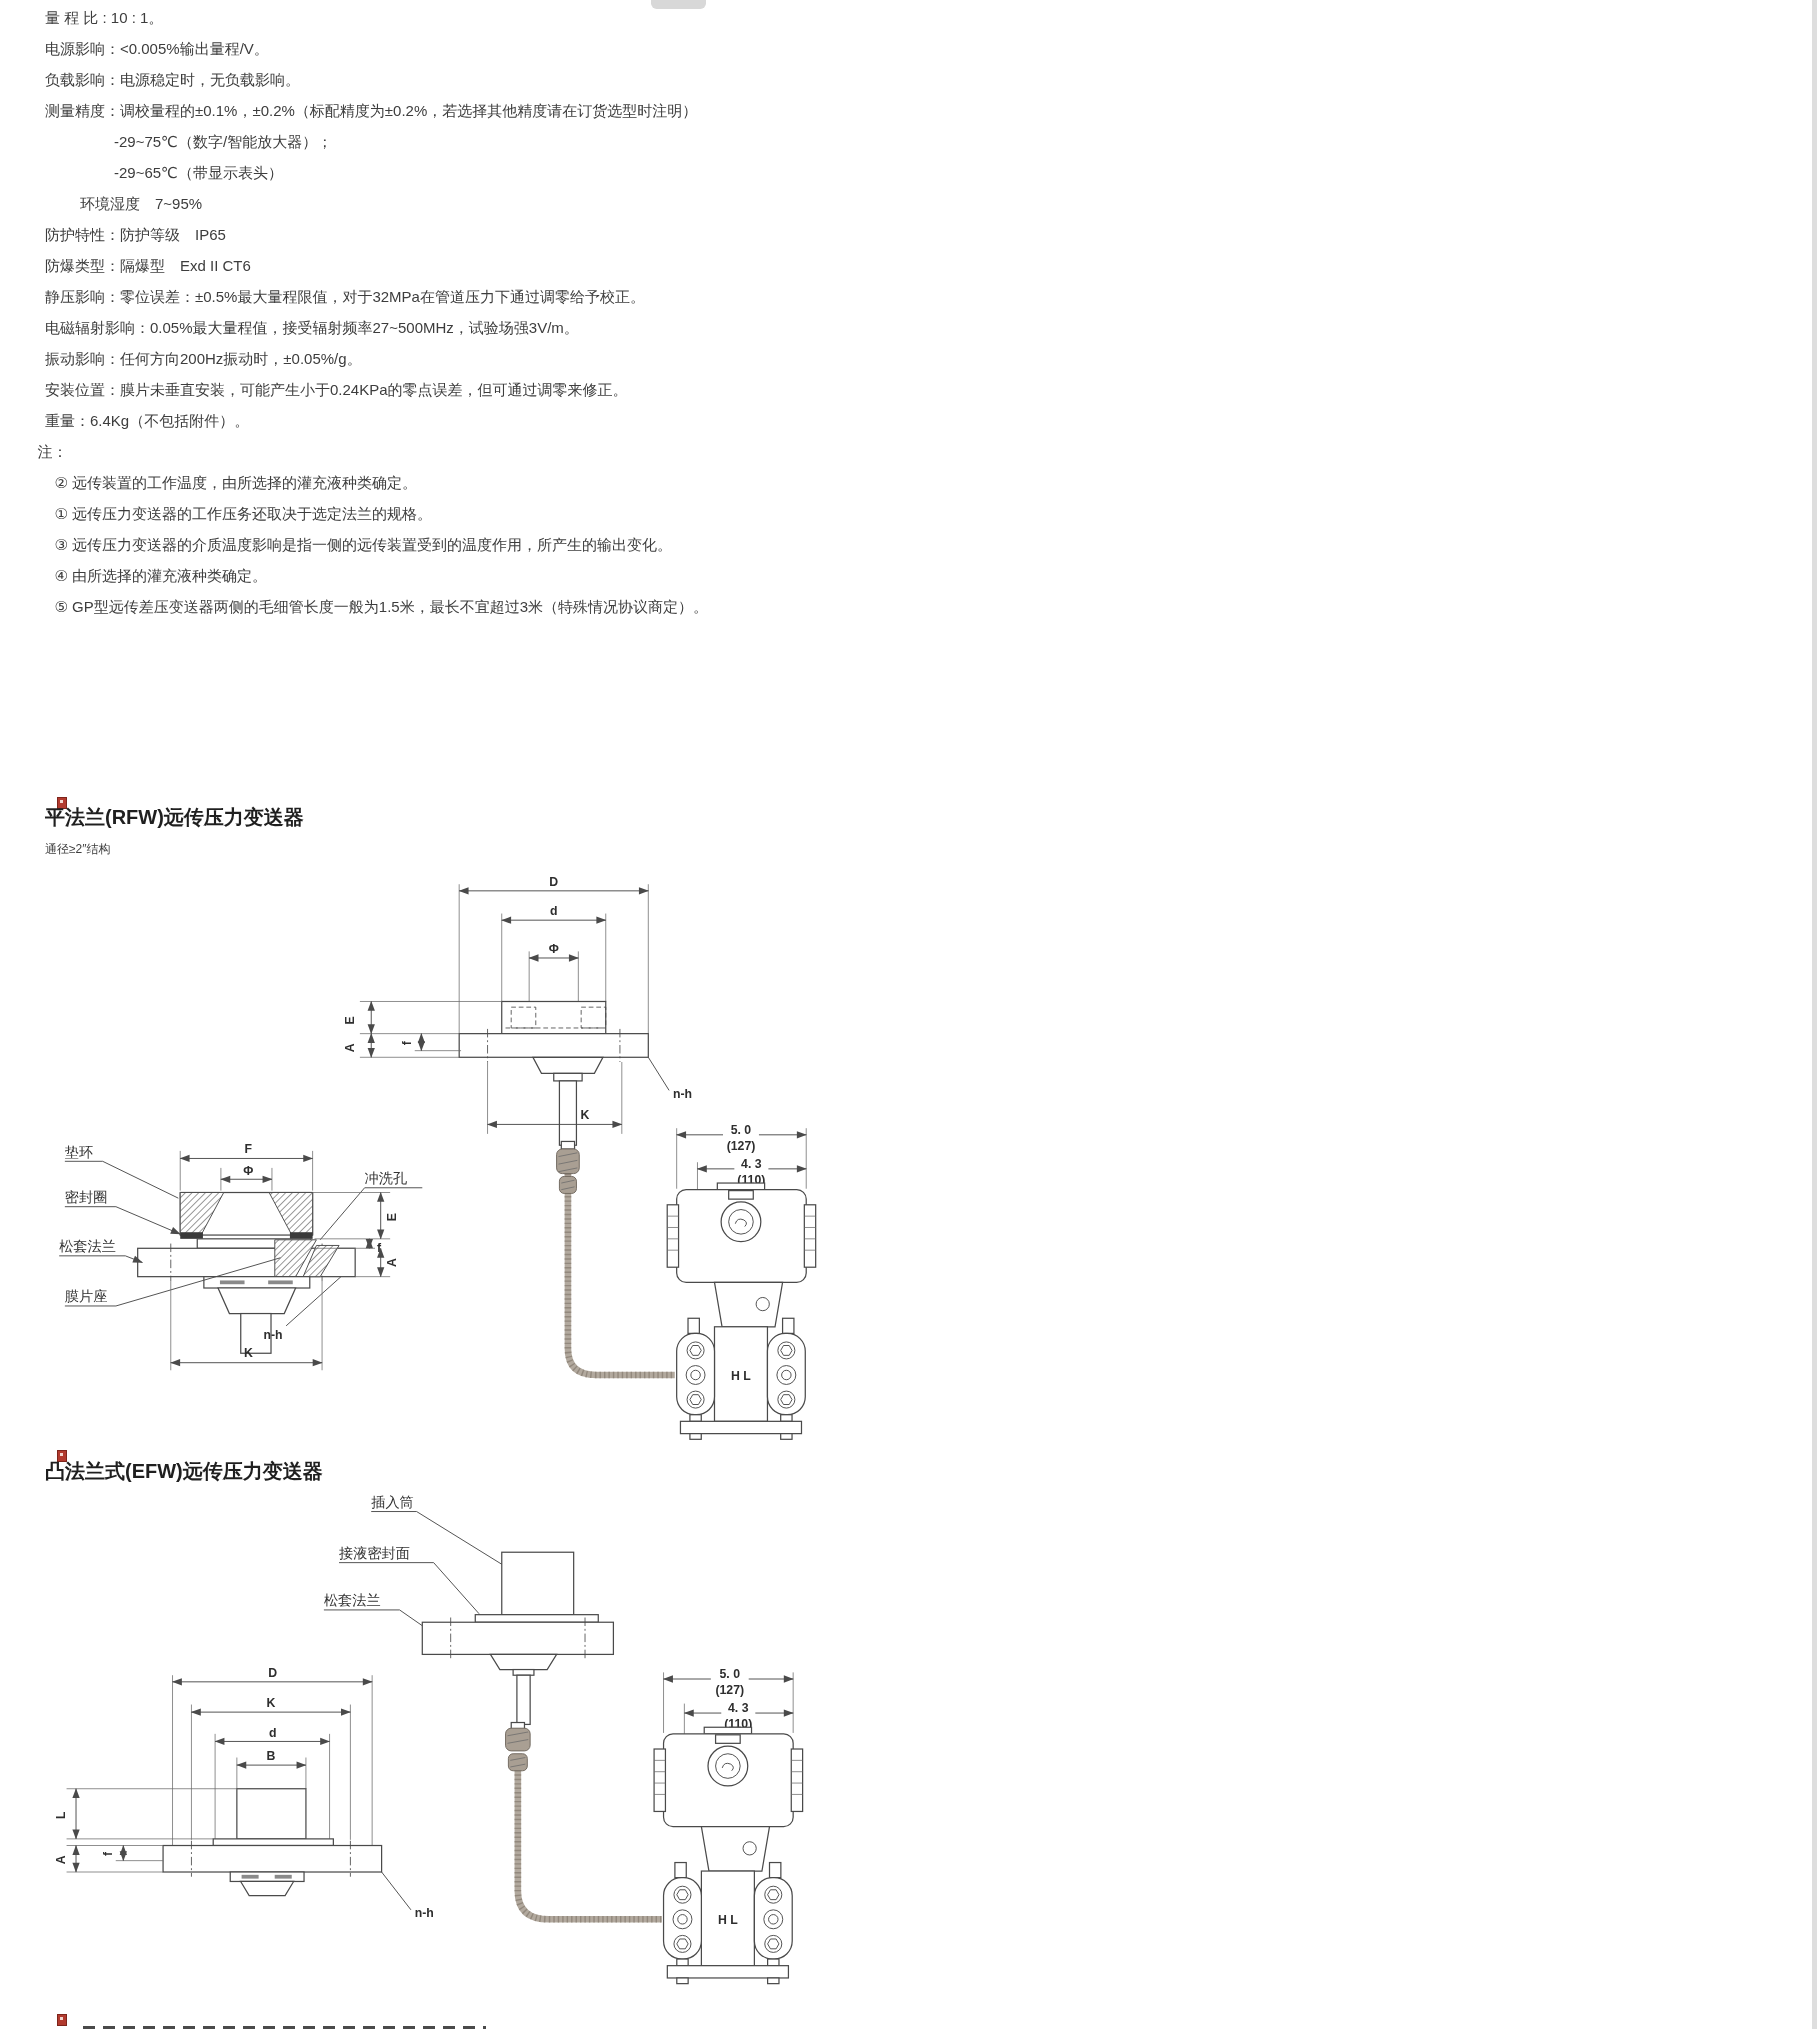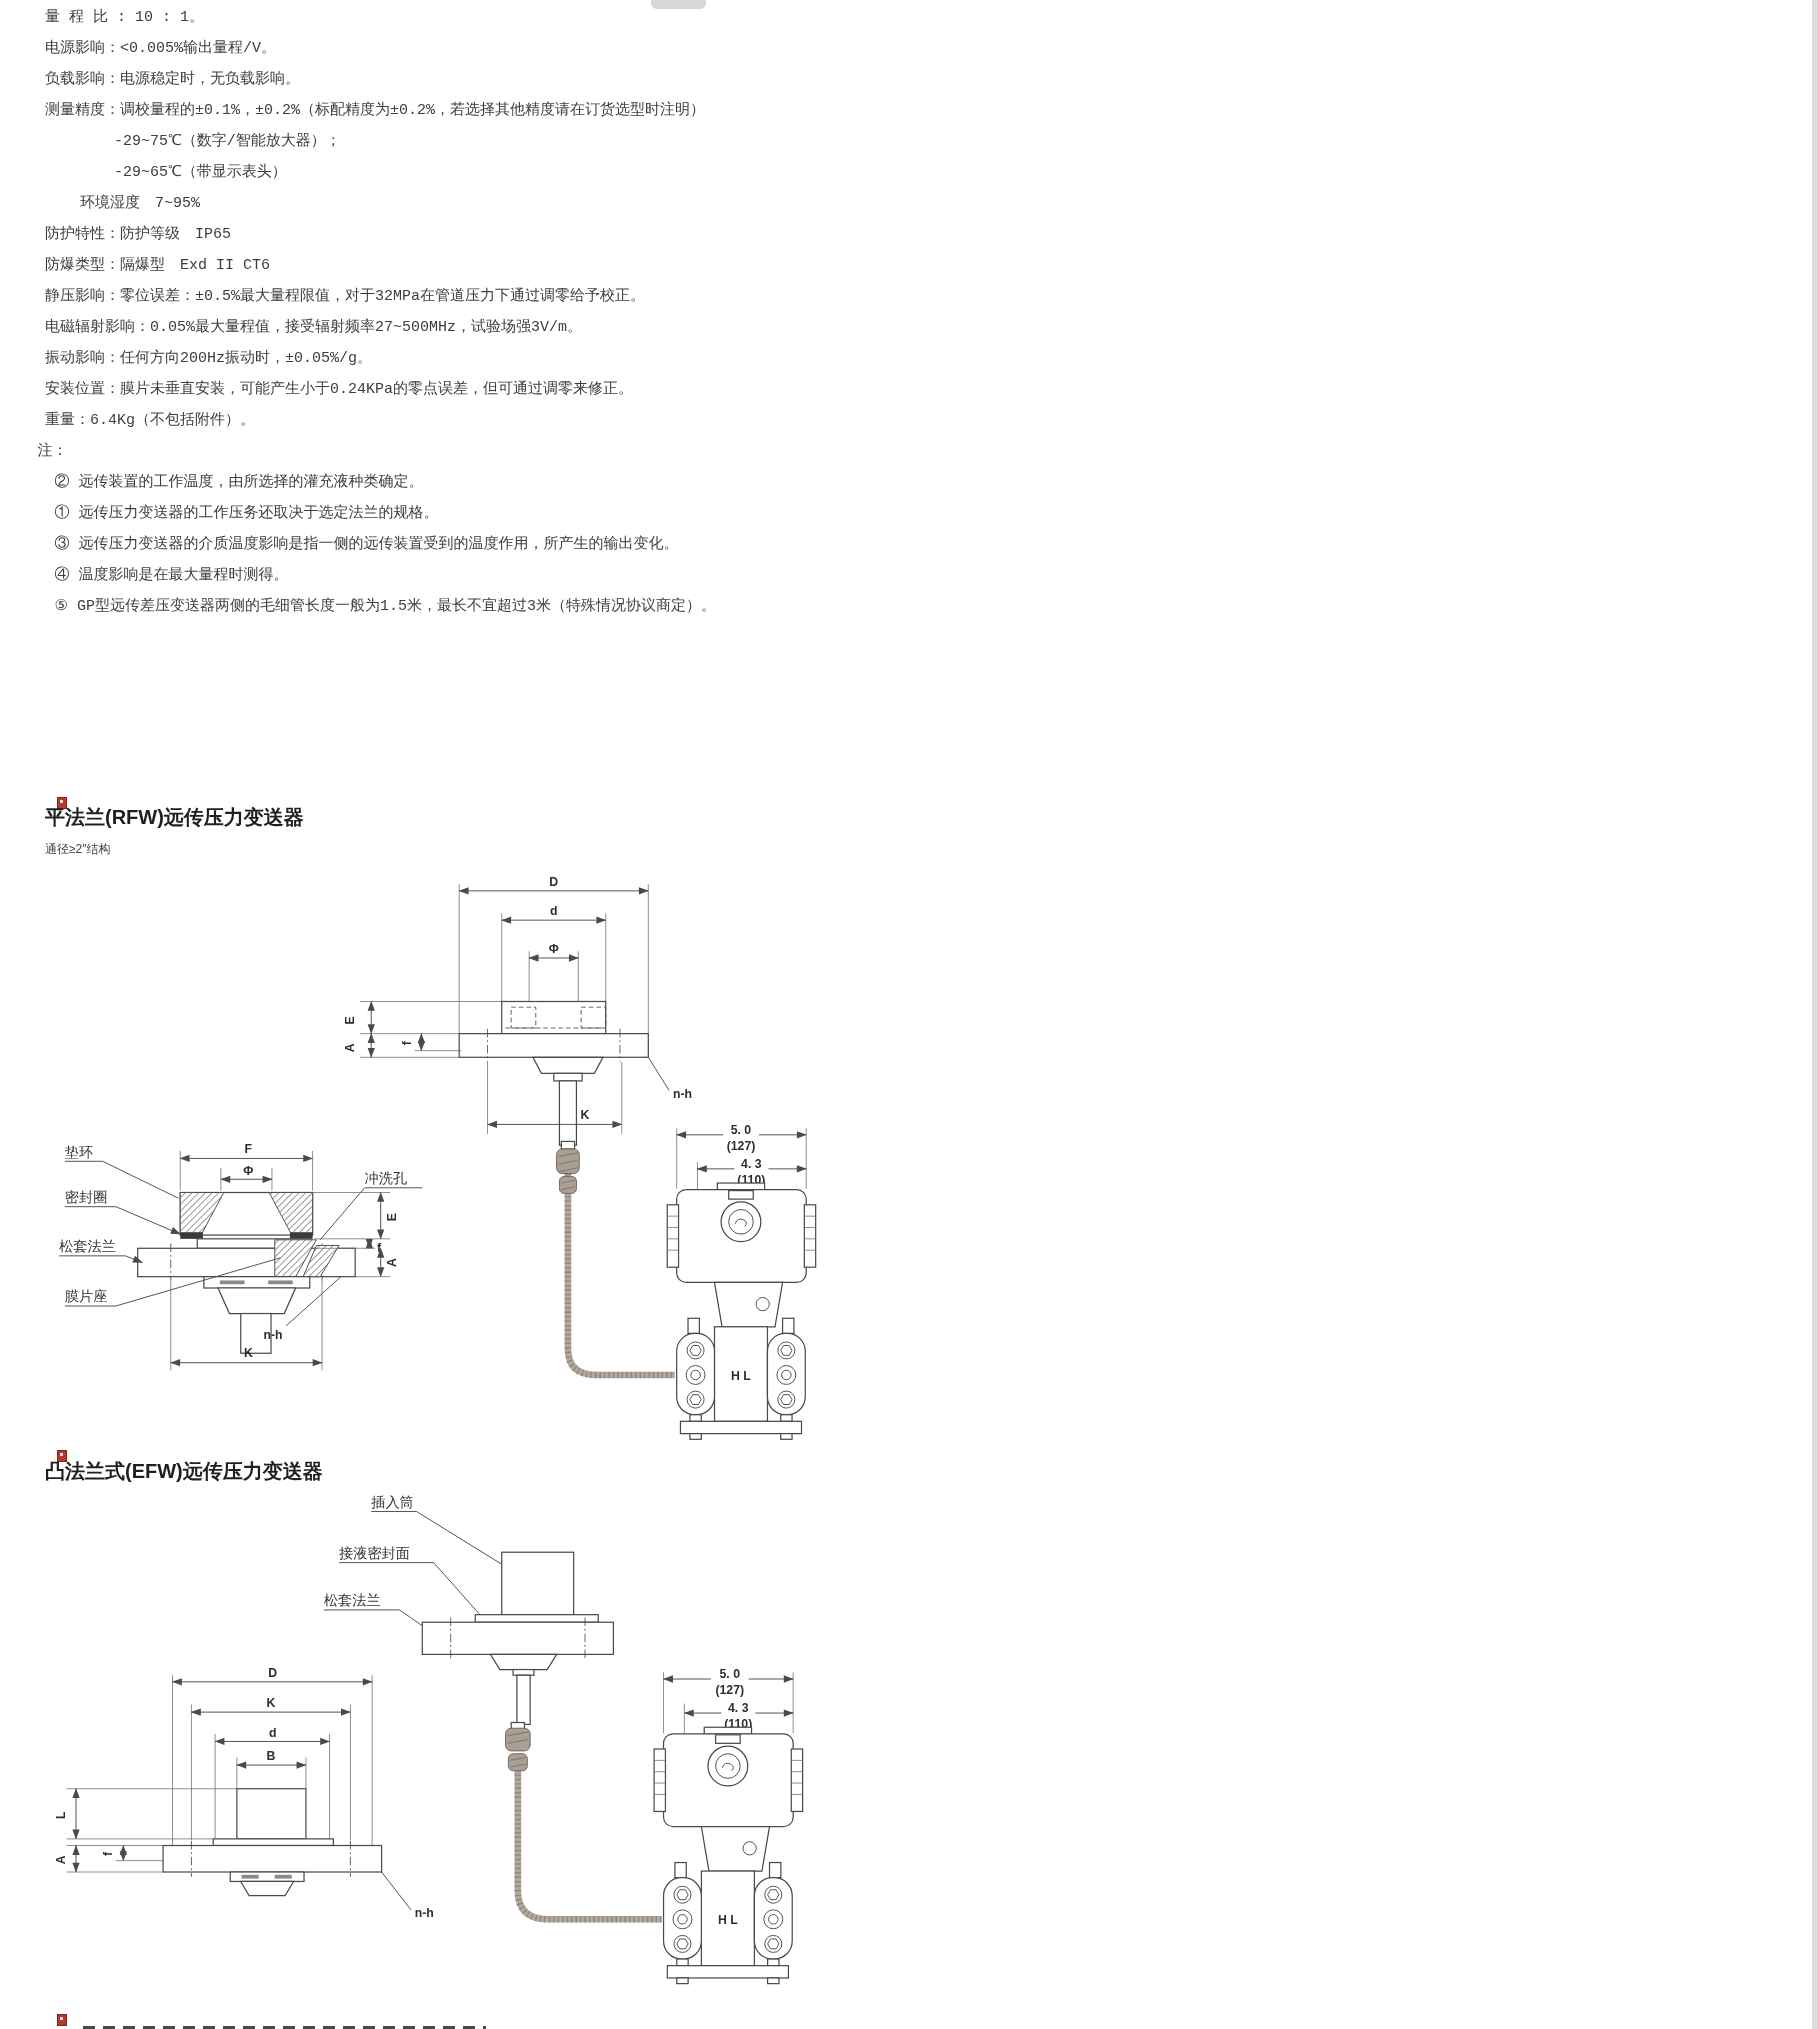--- a/index.html
+++ b/index.html
@@ -1,21 +1,21 @@
 <!DOCTYPE html>
 <html style="font-size:15px"><head>
 <meta charset="utf-8">
 <style>
   html,body{margin:0;padding:0;}
   body{
     width:1817px;height:2030px;background:#ffffff;position:relative;overflow:hidden;
     font-family:"Liberation Sans","DejaVu Sans",sans-serif;color:#3d3d3d;
   }
   .abs{position:absolute;}
-  .spec-block{left:45px;top:1.9px;font-size:15px;white-space:nowrap;font-family:Liberation Mono, monospace;}
+  .spec-block{left:45px;top:1.9px;font-size:15px;white-space:nowrap;}
   .spec-line{line-height:31px;height:31px;}
   .ind1{padding-left:69px;}
   .ind2{padding-left:35px;}
   .note-head{margin-left:-7.6px;}
   .note-item{padding-left:9.5px;}
   .sec-title{font-size:20px;font-weight:bold;color:#1f1f1f;white-space:nowrap;}
   .sec-sub{font-size:12px;white-space:nowrap;}
   .img-ph{width:10.4px;height:12.3px;background:#b23a2e;border:0.9px solid #7e241b;box-sizing:border-box;}
   .img-ph::after{content:"";display:block;width:2.8px;height:2.8px;background:#f2d6cf;margin:1.9px 0 0 1.9px;}
   .edge-right{right:0;top:0;width:4.7px;height:2030px;background:#dedede;}
@@ -54,21 +54,21 @@
   <div class="spec-line">防爆类型：隔爆型　Exd II CT6</div>
   <div class="spec-line">静压影响：零位误差：±0.5%最大量程限值，对于32MPa在管道压力下通过调零给予校正。</div>
   <div class="spec-line">电磁辐射影响：0.05%最大量程值，接受辐射频率27~500MHz，试验场强3V/m。</div>
   <div class="spec-line">振动影响：任何方向200Hz振动时，±0.05%/g。</div>
   <div class="spec-line">安装位置：膜片未垂直安装，可能产生小于0.24KPa的零点误差，但可通过调零来修正。</div>
   <div class="spec-line">重量：6.4Kg（不包括附件）。</div>
   <div class="spec-line note-head">注：</div>
   <div class="spec-line note-item">② 远传装置的工作温度，由所选择的灌充液种类确定。</div>
   <div class="spec-line note-item">① 远传压力变送器的工作压务还取决于选定法兰的规格。</div>
   <div class="spec-line note-item">③ 远传压力变送器的介质温度影响是指一侧的远传装置受到的温度作用，所产生的输出变化。</div>
-  <div class="spec-line note-item">④ 温度影响是在最大量程时测得。</div>
+  <div class="spec-line note-item">④ 由所选择的灌充液种类确定。</div>
   <div class="spec-line note-item">⑤ GP型远传差压变送器两侧的毛细管长度一般为1.5米，最长不宜超过3米（特殊情况协议商定）。</div>
 </div>
 
 <div class="abs img-ph" style="left:57px;top:797px;"></div>
 <div class="abs sec-title" style="left:45px;top:804px;">平法兰(RFW)远传压力变送器</div>
 <div class="abs sec-sub" style="left:45px;top:841px;">通径≥2″结构</div>
 
 <div class="abs img-ph" style="left:57px;top:1450px;"></div>
 <div class="abs sec-title" style="left:45px;top:1458px;">凸法兰式(EFW)远传压力变送器</div>
 

